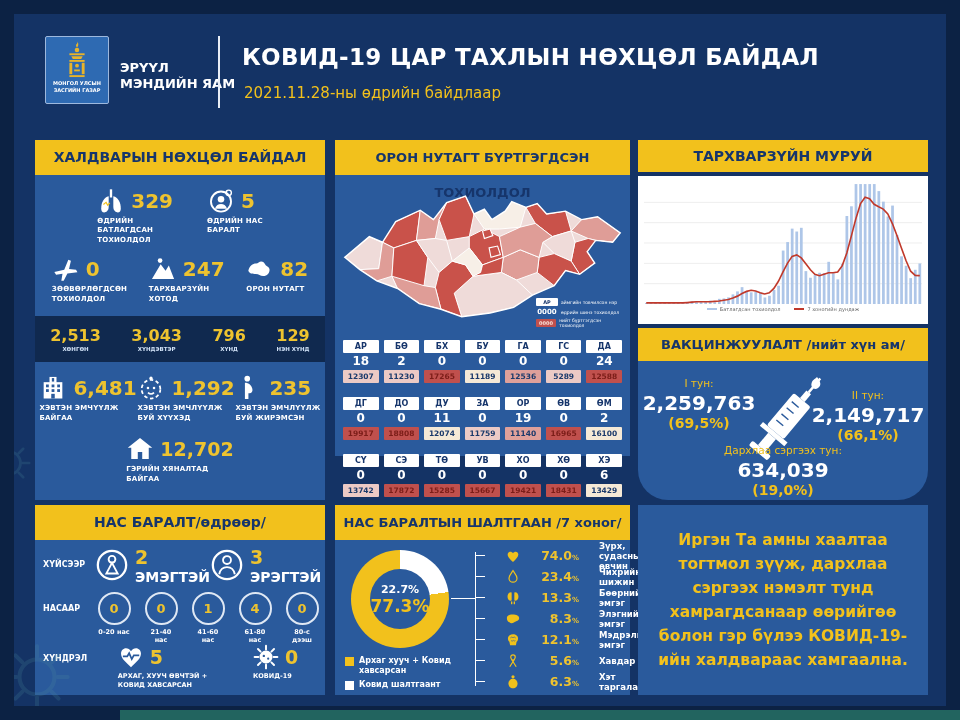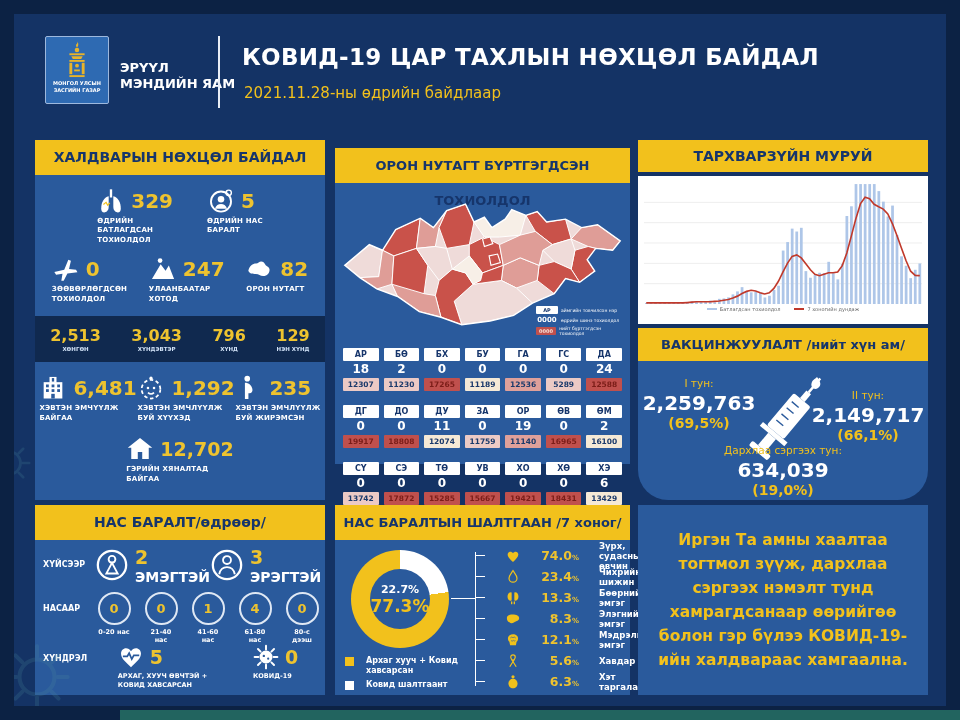--- a/index.html
+++ b/index.html
@@ -17,21 +17,21 @@
             line-height:1.25;white-space:pre-line;}
   .hdr-vline{position:absolute;left:218px;top:36px;width:2px;height:72px;background:#e9eef5;}
   .main-title{position:absolute;left:242px;top:44px;color:#fff;font-weight:bold;font-size:23px;letter-spacing:.3px;}
   .sub-title{position:absolute;left:244px;top:84px;color:#f2c11c;font-size:15px;}
 
   
   .panel{position:absolute;background:#2a5a9c;}
   .phead{height:35px;line-height:35px;background:#f2c11c;color:#16356b;font-weight:bold;
          text-align:center;font-size:14px;}
   #p-infection{left:35px;top:140px;width:290px;height:360px;}
-  #p-regions{left:335px;top:140px;width:295px;height:316px;margin-top:8px;}
+  #p-regions{left:335px;top:140px;width:295px;height:316px;}
   #p-curve{left:638px;top:140px;width:290px;height:184px;background:none;}
   #p-curve .phead{height:32px;line-height:32px;}
   #p-vaccine{left:638px;top:328px;width:290px;height:172px;border-radius:30px;}
   #p-vaccine .phead{height:33px;line-height:33px;font-size:13px;}
   #p-deaths{left:35px;top:505px;width:290px;height:190px;}
   #p-causes{left:335px;top:505px;width:295px;height:190px;}
   #p-message{left:638px;top:505px;width:290px;height:190px;}
 
   
   .inf-row{display:flex;justify-content:center;gap:34px;padding-top:12px;}
@@ -108,21 +108,21 @@
   .comp-lab{color:#fff;font-size:6.5px;font-weight:bold;line-height:1.4;white-space:pre-line;margin-top:2px;}
 
   
   .cse-body{position:relative;height:155px;}
   #donut{position:absolute;left:16px;top:10px;width:98px;height:98px;border-radius:50%;}
   #donut .hole{position:absolute;inset:19px;background:#2a5a9c;border-radius:50%;display:flex;
                flex-direction:column;align-items:center;justify-content:center;}
   .d-small{color:#fff;font-size:11px;font-weight:bold;}
   .d-big{color:#f2c11c;font-size:17px;font-weight:bold;}
   .cse-legend{position:absolute;left:10px;top:116px;width:130px;}
-  .lg-item{display:flex;gap:12px;margin-bottom:4px;align-items:flex-start;}
+  .lg-item{display:flex;gap:5px;margin-bottom:4px;align-items:flex-start;}
   .lg-sw{width:9px;height:9px;margin-top:1px;flex:none;}
   .lg-txt{color:#fff;font-size:8px;font-weight:bold;line-height:1.25;}
   .conn-h{position:absolute;left:116px;top:58px;width:24px;border-top:1.5px solid #fff;}
   .conn-v{position:absolute;left:140px;top:12px;height:134px;border-left:1.5px solid #fff;}
   .cause-list{position:absolute;left:141px;top:5px;right:2px;}
   .cause{display:flex;align-items:center;height:21px;gap:20px;}
   .c-dash{width:9px;border-top:1.5px solid #fff;flex:none;}
   .cause .ic{width:16px;height:16px;flex:none;}
   .c-pct{color:#eec32f;font-size:12.5px;font-weight:bold;width:38px;text-align:right;flex:none;}
   .c-pct small{font-size:7px;}
@@ -219,21 +219,21 @@
         <div class="stat">
           <div class="stat-top">
             <span class="ic">
               <svg viewBox="0 0 24 24">
                 <path d="M2.5 20.5L10 8l4.2 5.4L17 9l4.5 11.5z" fill="#ffffff"></path>
                 <circle cx="9.5" cy="4.8" r="2" fill="#ffffff"></circle>
               </svg>
             </span>
             <span class="stat-value">247</span>
           </div>
-          <div class="stat-label">УЛААНБААТАР
+          <div class="stat-label">ТАРХВАРЗҮЙН
 ХОТОД</div>
         </div>
         <div class="stat">
           <div class="stat-top">
             <span class="ic">
               <svg viewBox="0 0 24 24">
                 <path d="M2 13.5c1-4.5 3.8-6.3 6.6-6.3 1.8 0 2.7-1.7 4.4-1.7 1.7 0 2.6.9 3.5 2.6.9 1.7 3.7 1.8 3.7 4.5s-1.9 5.4-5.5 5.4c-2.7 0-3.6-1.8-6.3-1.8-2.7 0-5.4 0-6.4-2.7z" fill="#ffffff"></path>
               </svg>
             </span>
             <span class="stat-value">82</span>

